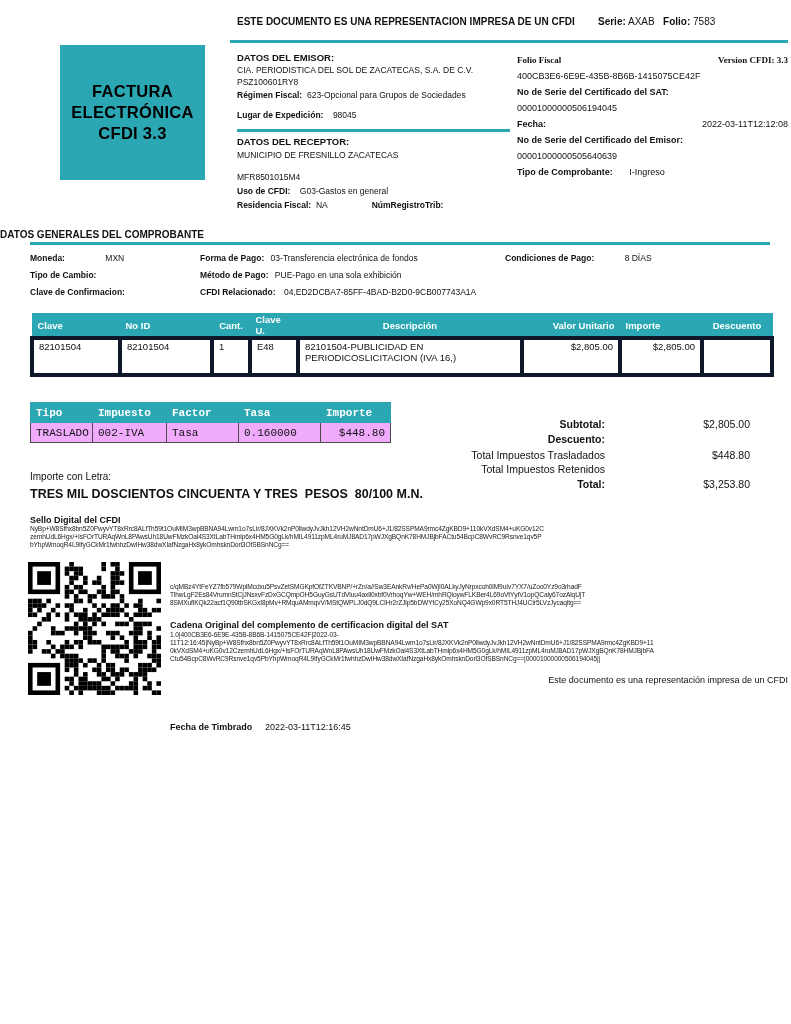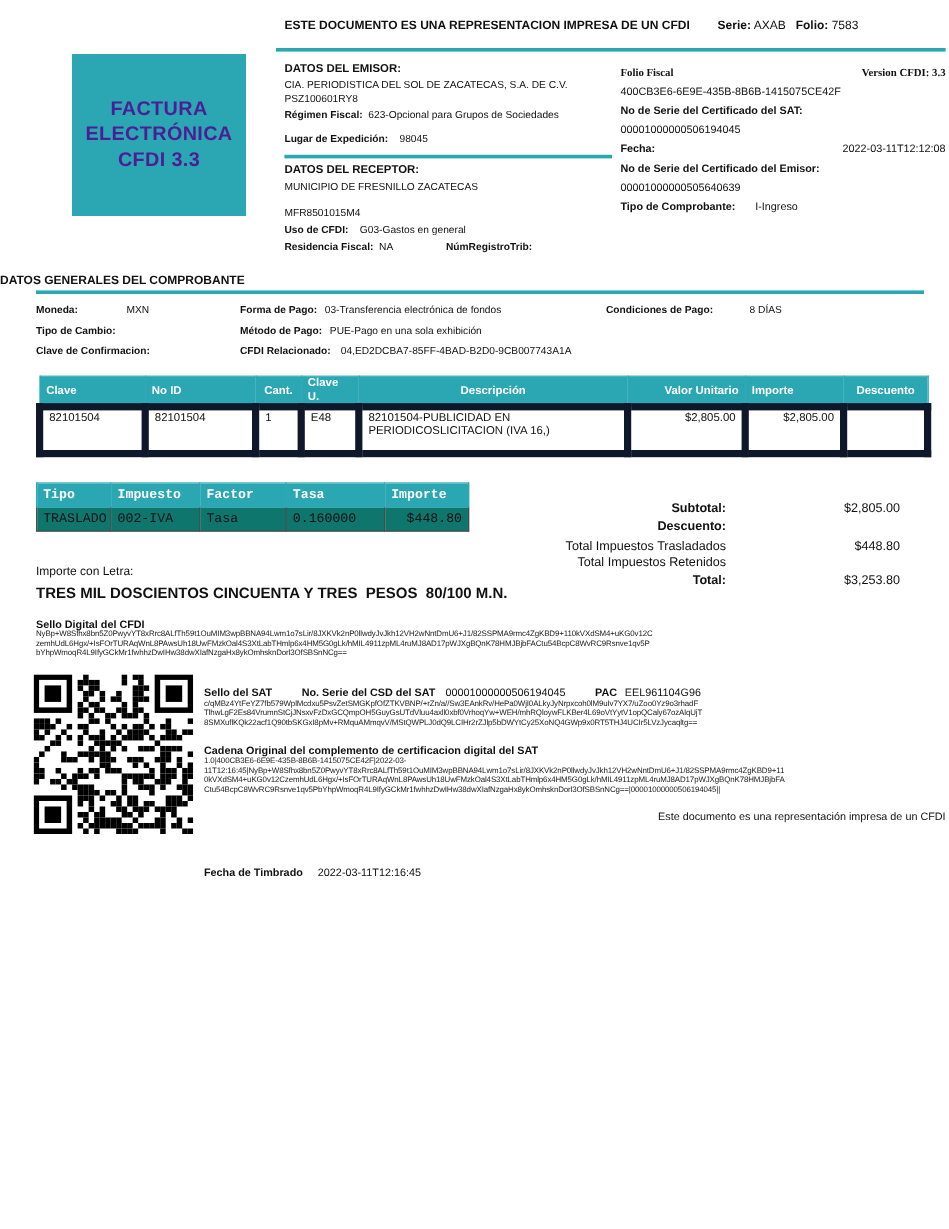--- a/index.html
+++ b/index.html
@@ -7,29 +7,29 @@
   #page{position:relative;width:791px;height:1024px;background:#fff;overflow:hidden;}
   .abs{position:absolute;}
   .b{font-weight:bold;}
   .t10{font-size:10px;}
   .t9{font-size:9px;}
   .t85{font-size:8.5px;}
   .t95{font-size:9.5px;}
   .tiny{font-size:6.6px;line-height:8px;letter-spacing:-0.1px;word-break:break-all;color:#1a1a1a;}
   .tealrule{background:#2aa7b3;}
   .pair span.v{font-weight:normal;}
-  .badge{background:#2aa7b3;color:#4c1d95;display:flex;align-items:center;justify-content:center;text-align:center;
+  .badge{background:#2aa7b3;color:#000000;display:flex;align-items:center;justify-content:center;text-align:center;
          font-weight:bold;font-size:16.5px;line-height:21px;letter-spacing:0.3px;}
   table{border-collapse:collapse;table-layout:fixed;}
   .itbl{width:740px;font-size:9.5px;}
   .itbl th{background:#2aa7b3;color:#fff;font-weight:bold;height:21px;padding:0 5px;border:1px solid #2aa7b3;}
-  .itbl td{background:#fff;border:6px solid #0f172a;padding:1px 5px;vertical-align:top;height:31px;}
+  .itbl td{background:#fff;border:4px solid #0f172a;padding:1px 5px;vertical-align:top;height:31px;}
   .ttbl{width:360px;font-size:11px;font-family:Liberation Mono, monospace;}
   .ttbl th{background:#2aa7b3;color:#fff;font-weight:bold;height:19px;padding:0 5px;text-align:left;border:1px solid #2aa7b3;}
-  .ttbl td{background:#0f766e;border:1.5px solid #4b4b4b;padding:1px 5px;height:17px;}
+  .ttbl td{background:#f0abfc;border:1.5px solid #4b4b4b;padding:1px 5px;height:17px;}
   .num{text-align:right;}
   .ctr{}
   .totrow{position:absolute;width:540px;left:230px;font-size:10.5px;}
   .totrow .tl{position:absolute;right:165px;text-align:right;white-space:nowrap;}
   .totrow .tv{position:absolute;right:20px;text-align:right;white-space:nowrap;}
   .pre{white-space:pre;}
   .nw{white-space:nowrap;}
 </style>
 </head>
 <body>
@@ -533,27 +533,20 @@
       <rect x="4.586206896551724" y="4.586206896551724" width="22.93103448275862" height="22.93103448275862" fill="#fff"></rect>
       <rect x="9.172413793103448" y="9.172413793103448" width="13.758620689655173" height="13.758620689655173" fill="#000"></rect>
       <rect x="100.89655172413794" y="0" width="32.10344827586207" height="32.10344827586207" fill="#000"></rect>
       <rect x="105.48275862068965" y="4.586206896551724" width="22.93103448275862" height="22.93103448275862" fill="#fff"></rect>
       <rect x="110.06896551724138" y="9.172413793103448" width="13.758620689655173" height="13.758620689655173" fill="#000"></rect>
       <rect x="0" y="100.89655172413794" width="32.10344827586207" height="32.10344827586207" fill="#000"></rect>
       <rect x="4.586206896551724" y="105.48275862068965" width="22.93103448275862" height="22.93103448275862" fill="#fff"></rect>
       <rect x="9.172413793103448" y="110.06896551724138" width="13.758620689655173" height="13.758620689655173" fill="#000"></rect>
     </svg>
 
-  <div class="abs t9 nw" style="left:170px;top:572px;">
-    <span class="b">Sello del SAT</span>
-    <span class="b" style="margin-left:22px;">No. Serie del CSD del SAT</span>
-    <span style="margin-left:6px;">00001000000506194045</span>
-    <span class="b" style="margin-left:22px;">PAC</span>
-    <span style="margin-left:4px;">EEL961104G96</span>
-  </div>
   <div class="abs tiny" style="left:170px;top:583px;width:618px;">
     <div>c/qMBz4YtFeYZ7fb579WplMcdxu5PsvZetSMGKpfOfZTKVBNP/+rZn/a//Sw3EAnkRv/HePa0WjI0ALkyJyNrpxcoh0lM9uIv7YX7/uZoo0Yz9o3rhadF</div>
     <div>TlhwLgF2Es84VrumnStCjJNsxvFzDxGCQmpOH5GuyGsUTdVluu4axll0xbf0VrhoqYw+WEH/mhRQloywFLKBer4L69oVtYytV1opQCaly67ozAlqUjT</div>
     <div>8SMXuflKQk22acf1Q90tbSKGxI8pMv+RMquAMmqvV/MStQWPLJ0dQ9LCIHr2rZJlp5bDWYtCy25XoNQ4GWp9x0RT5THJ4UCIr5LVzJycaqltg==</div>
   </div>
 
   <div class="abs b t9" style="left:170px;top:620px;">Cadena Original del complemento de certificacion digital del SAT</div>
   <div class="abs tiny" style="left:170px;top:631px;width:618px;">
     <div>1.0|400CB3E6-6E9E-435B-8B6B-1415075CE42F|2022-03-</div>
     <div>11T12:16:45|NyBp+W8Sfhx8bn5Z0PwyvYT8xRrc8ALfTh59t1OuMIM3wpBBNA94Lwm1o7sLir/8JXKVk2nP0llwdyJvJkh12VH2wNntDmU6+J1/82SSPMA9rmc4ZgKBD9+11</div>

